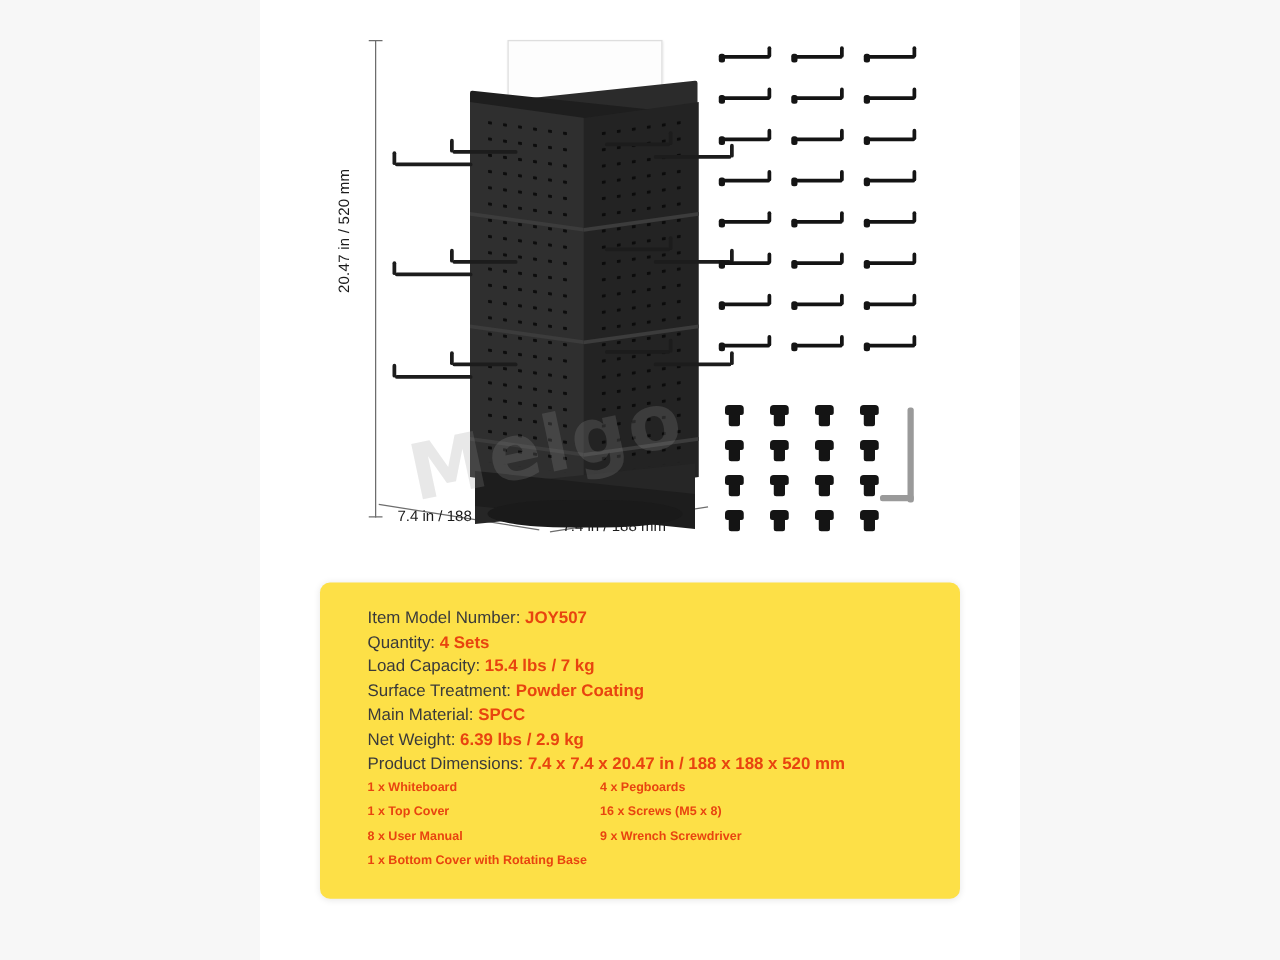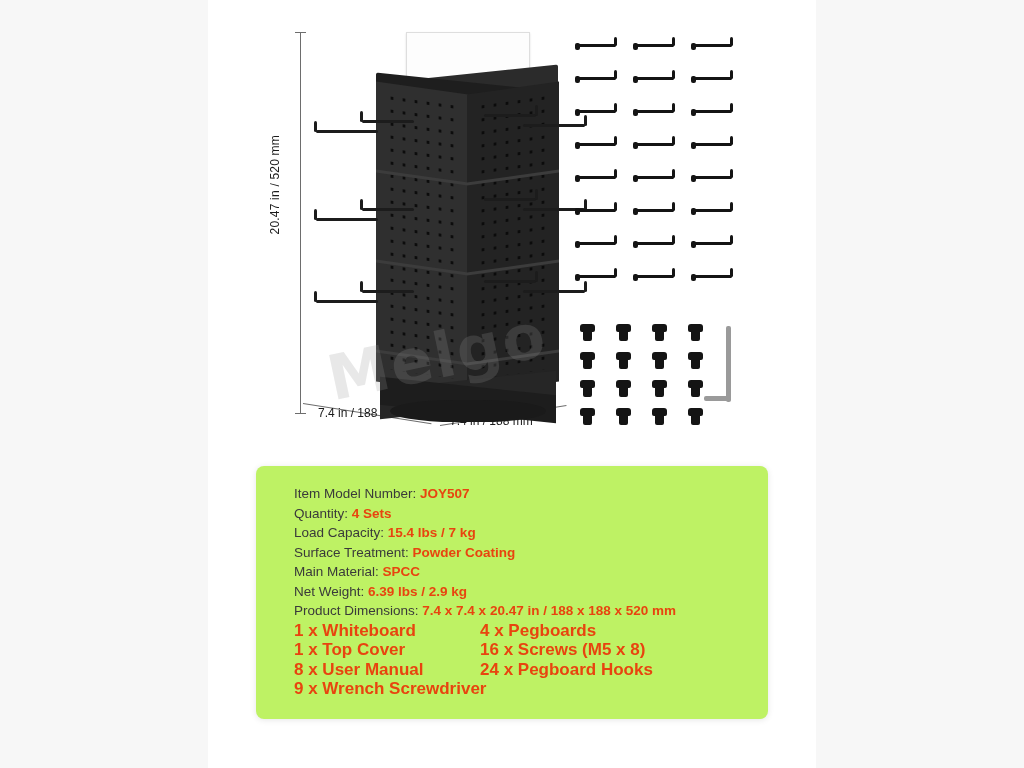--- a/index.html
+++ b/index.html
@@ -315,21 +315,21 @@
     user-select: none;
     font-family: "DejaVu Sans", sans-serif;
   }
 
   
   .spec-panel {
     position: absolute;
     left: 48px;
     top: 466px;
     width: 512px;
-    background: #bef264;
+    background: #fde047;
     border-radius: 8px;
     box-shadow: 0 1px 6px rgba(0,0,0,0.10);
     padding: 18px 0 20px 0;
     box-sizing: border-box;
   }
   .spec-list {
     margin: 0;
     padding: 0 0 0 38px;
     list-style: none;
   }
@@ -350,21 +350,21 @@
     padding-left: 38px;
   }
   .acc-grid {
     display: grid;
     grid-template-columns: 186px auto;
     padding-left: 38px;
     column-gap: 0;
     row-gap: 0;
   }
   .acc-grid div {
-    font-size: 17px;
+    font-size: 10px;
     line-height: 19.5px;
     color: #e8440f;
     font-weight: 700;
     white-space: nowrap;
   }
 </style>
 </head>
 <body>
 
 <div class="page">
@@ -570,19 +570,19 @@
         </li>
       </ul>
 
 
       <div class="acc-grid">
         <div>1 x Whiteboard</div>
         <div>4 x Pegboards</div>
         <div>1 x Top Cover</div>
         <div>16 x Screws (M5 x 8)</div>
         <div>8 x User Manual</div>
-        <div>24 x Pegboard Hooks</div>
         <div>9 x Wrench Screwdriver</div>
+        <div>1 x Bottom Cover with Rotating Base</div>
       </div>
     </div>
 
   </div>
 </div>
 
 </body></html>

